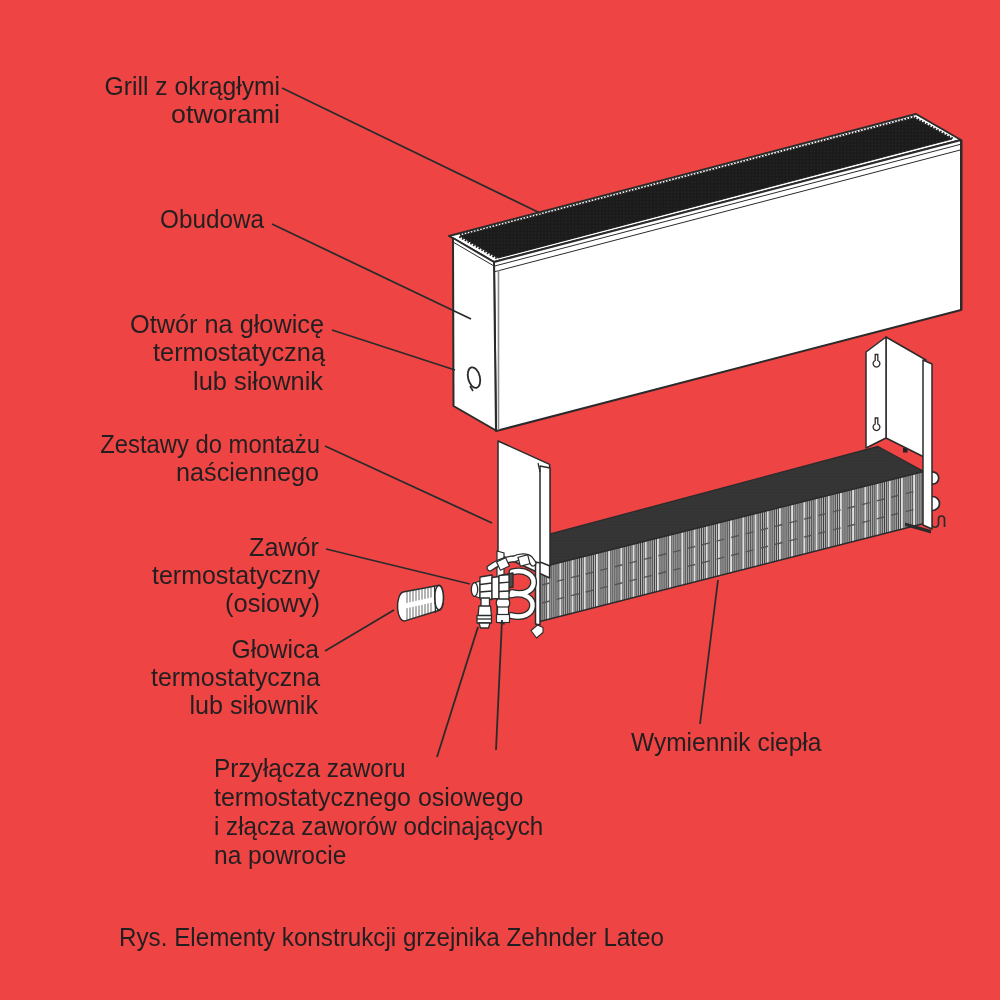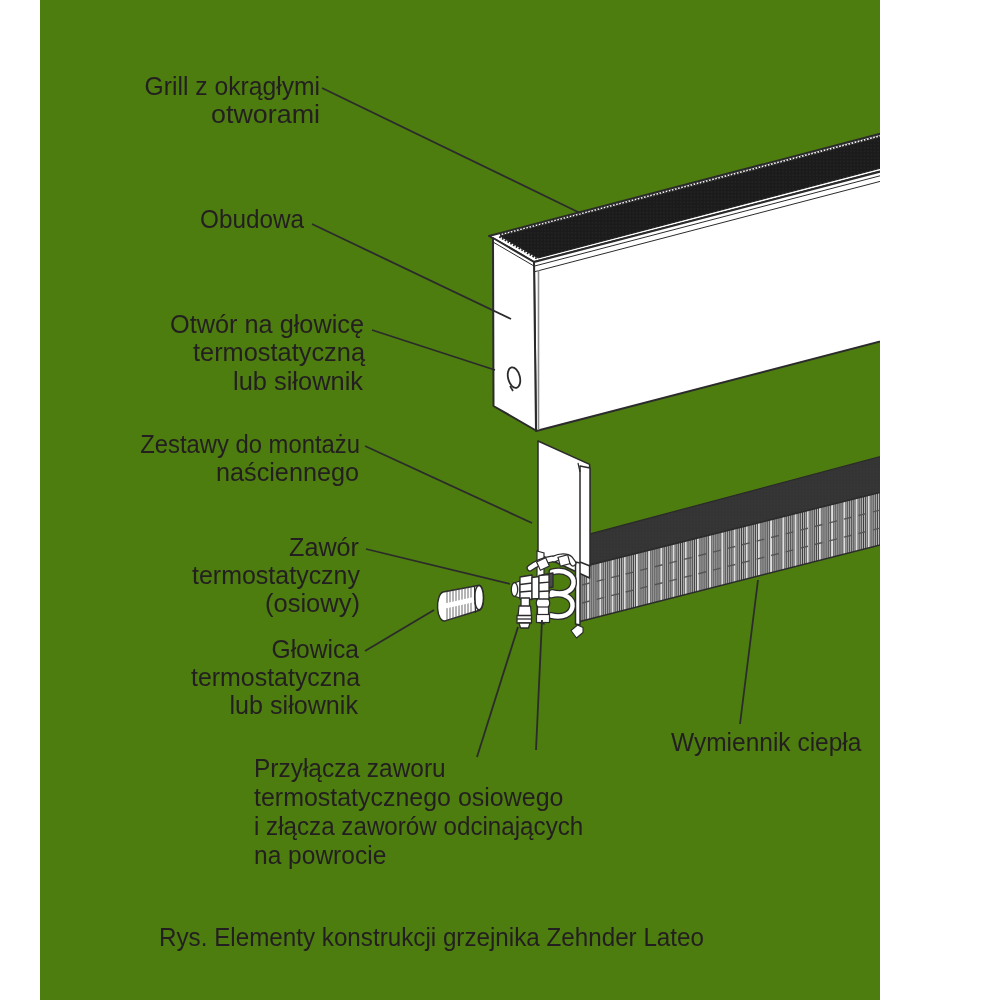--- a/index.html
+++ b/index.html
@@ -1,16 +1,16 @@
 <!DOCTYPE html>
 <html><head>
 <meta charset="utf-8">
 <style>
   html,body{margin:0;padding:0;background:#ffffff;}
-  #page{width:840px;height:1000px;position:relative;background:#4d7c0f;overflow:hidden;margin-left:40px;}
+  #page{width:1000px;height:1000px;position:relative;background:#ef4444;overflow:hidden;}
   text{font-family:"Liberation Sans",sans-serif;fill:#231f20;}
 </style>
 </head>
 <body>
 <div id="page">
 <svg width="1000" height="1000" viewBox="0 0 1000 1000">
   <defs>
     <pattern id="grillDots" width="3.4" height="3.4" patternUnits="userSpaceOnUse">
       <rect width="3.4" height="3.4" fill="#1b1b1b"></rect>
       <circle cx="1.7" cy="1.7" r="0.55" fill="#303030"></circle>

